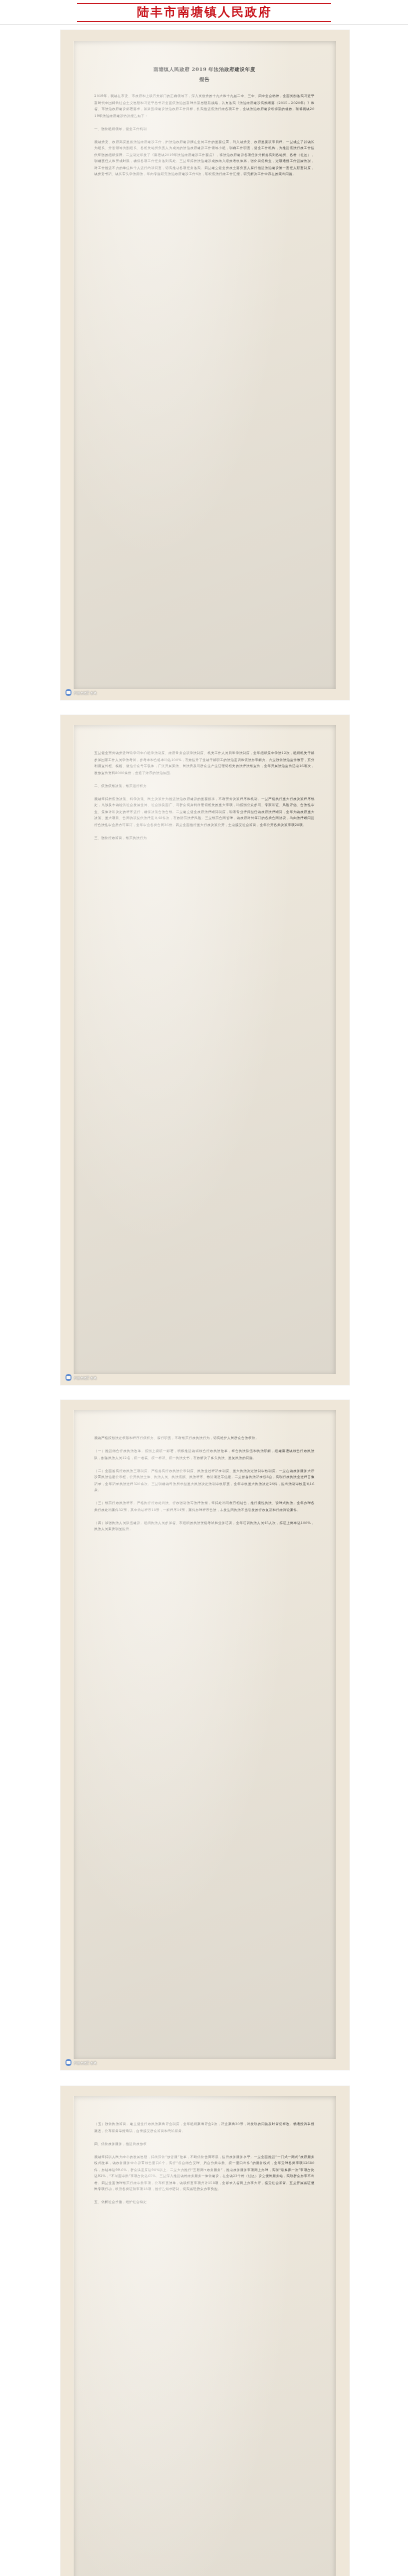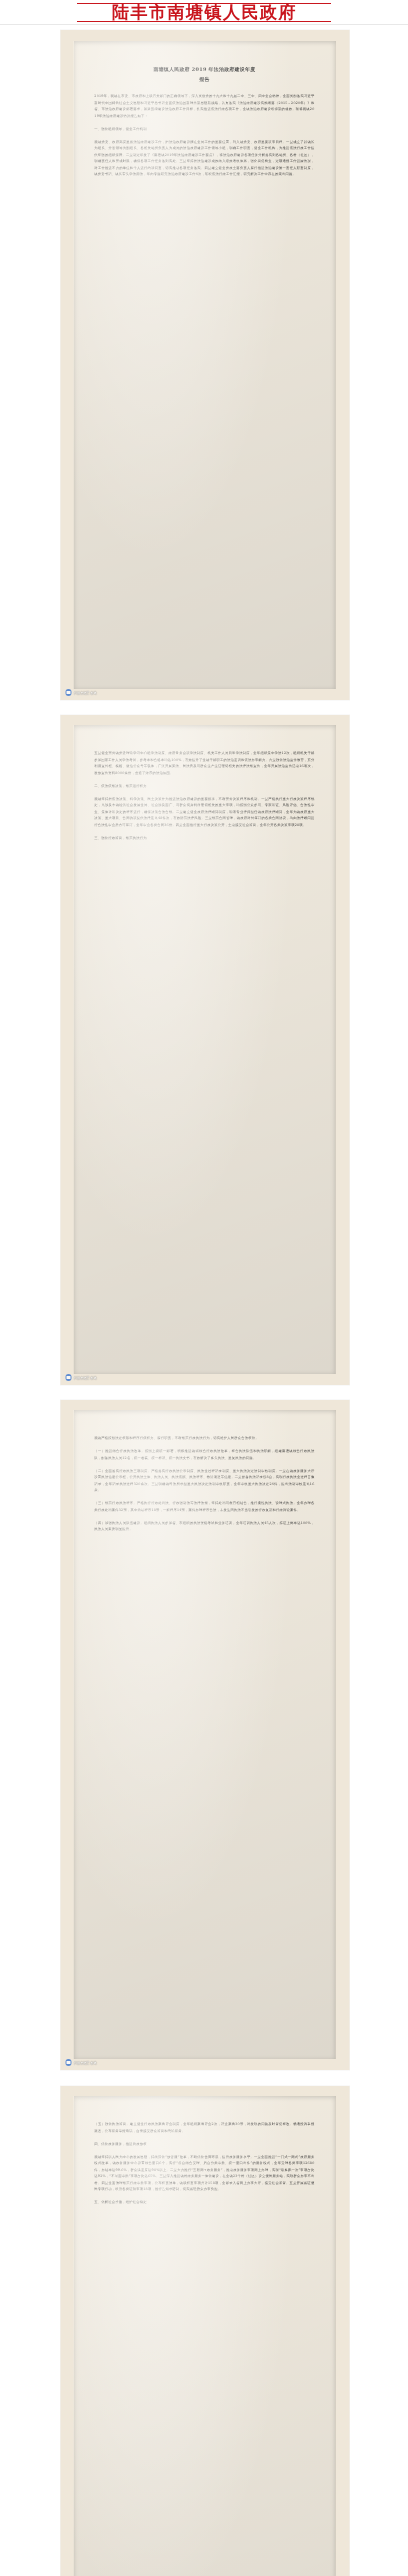--- a/index.html
+++ b/index.html
@@ -26,21 +26,21 @@
     background: #ffffff;
     display: flex;
     align-items: center;
     justify-content: center;
     border-bottom: 0.5px solid #e8e8e8;
   }
   .site-banner .title {
     color: #c9161e;
     font-family: "DejaVu Serif", "Liberation Serif", serif;
     font-weight: bold;
-    font-size: 17px;
+    font-size: 12px;
     letter-spacing: 1.5px;
     white-space: nowrap;
   }
   .site-banner .rule-top,
   .site-banner .rule-bot {
     position: absolute;
     left: 77px;
     width: 254px;
     height: 1px;
     background: #c9161e;

